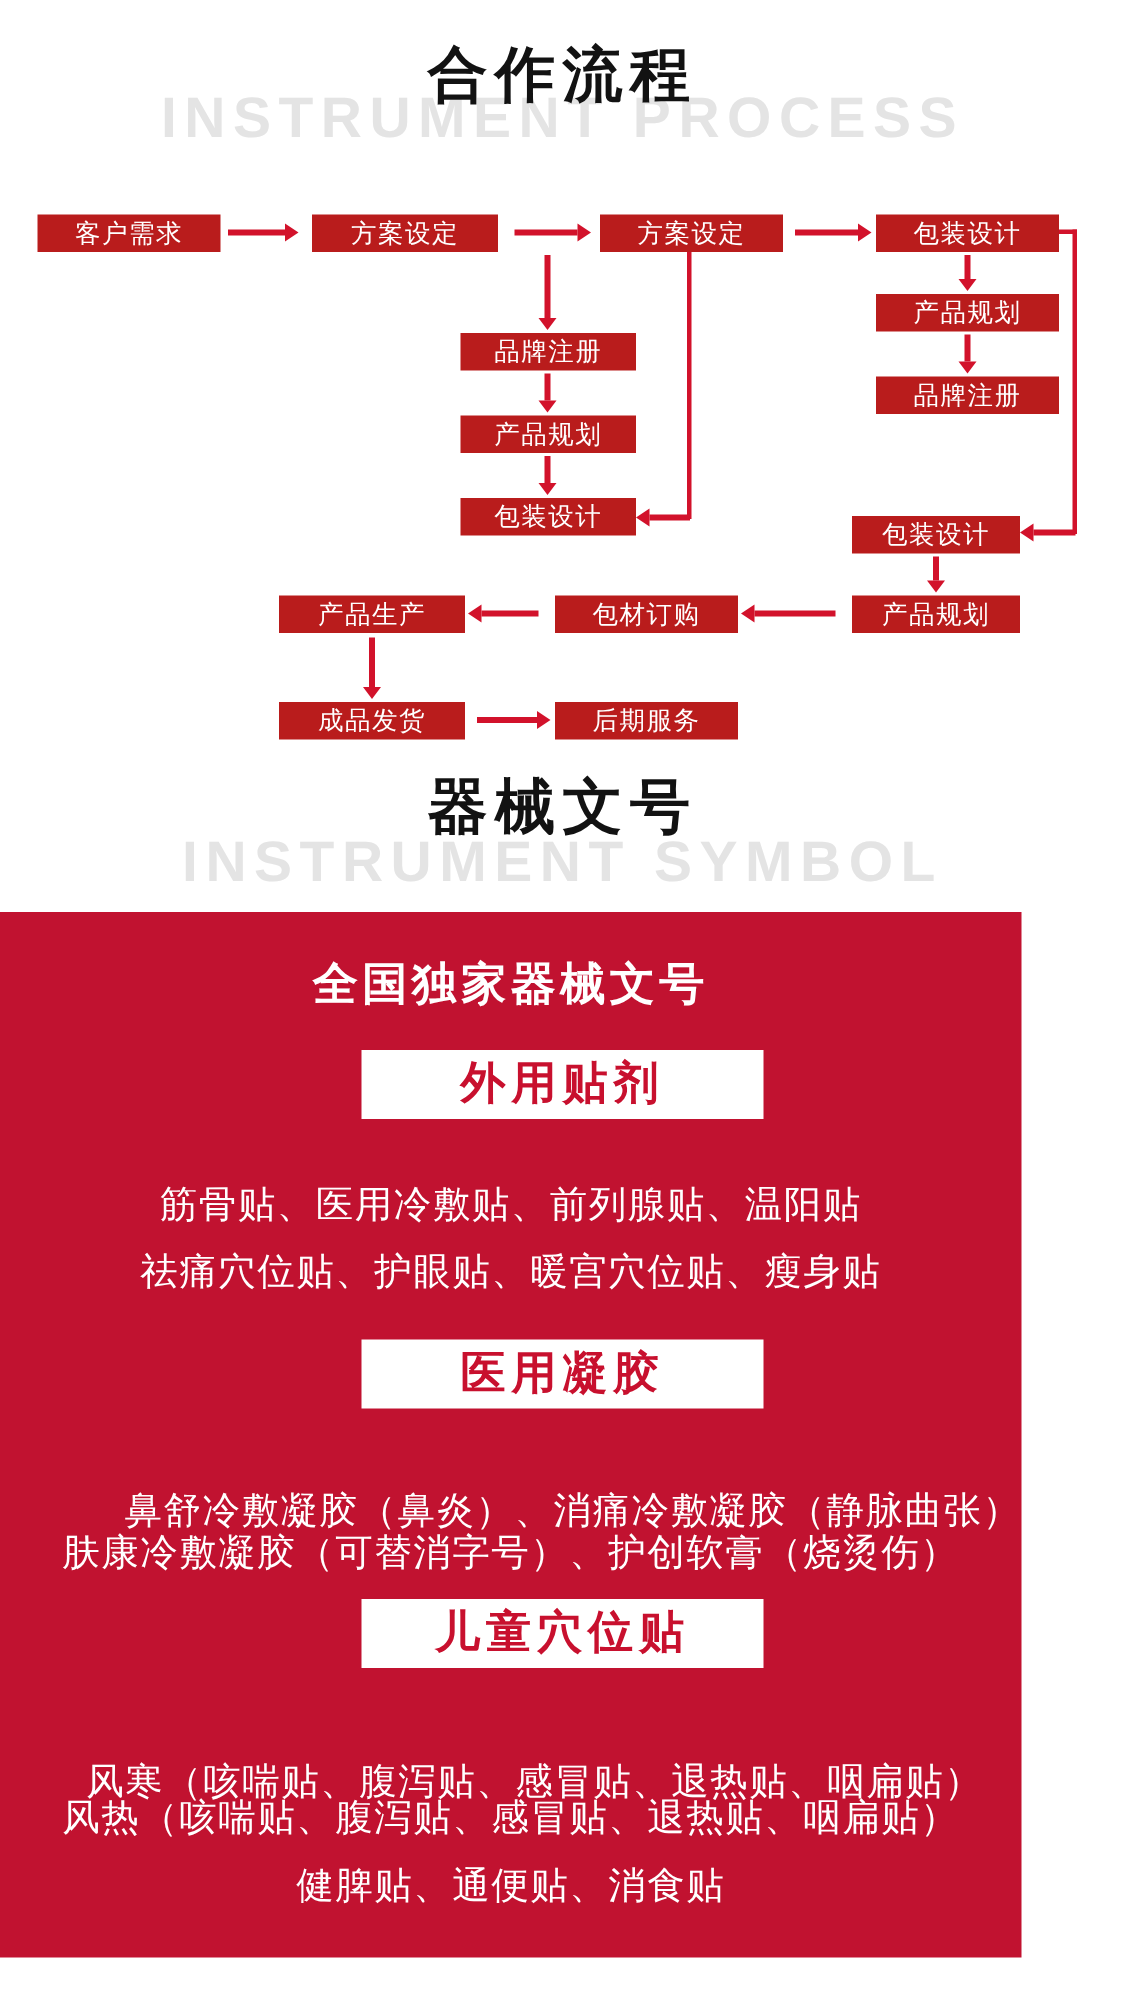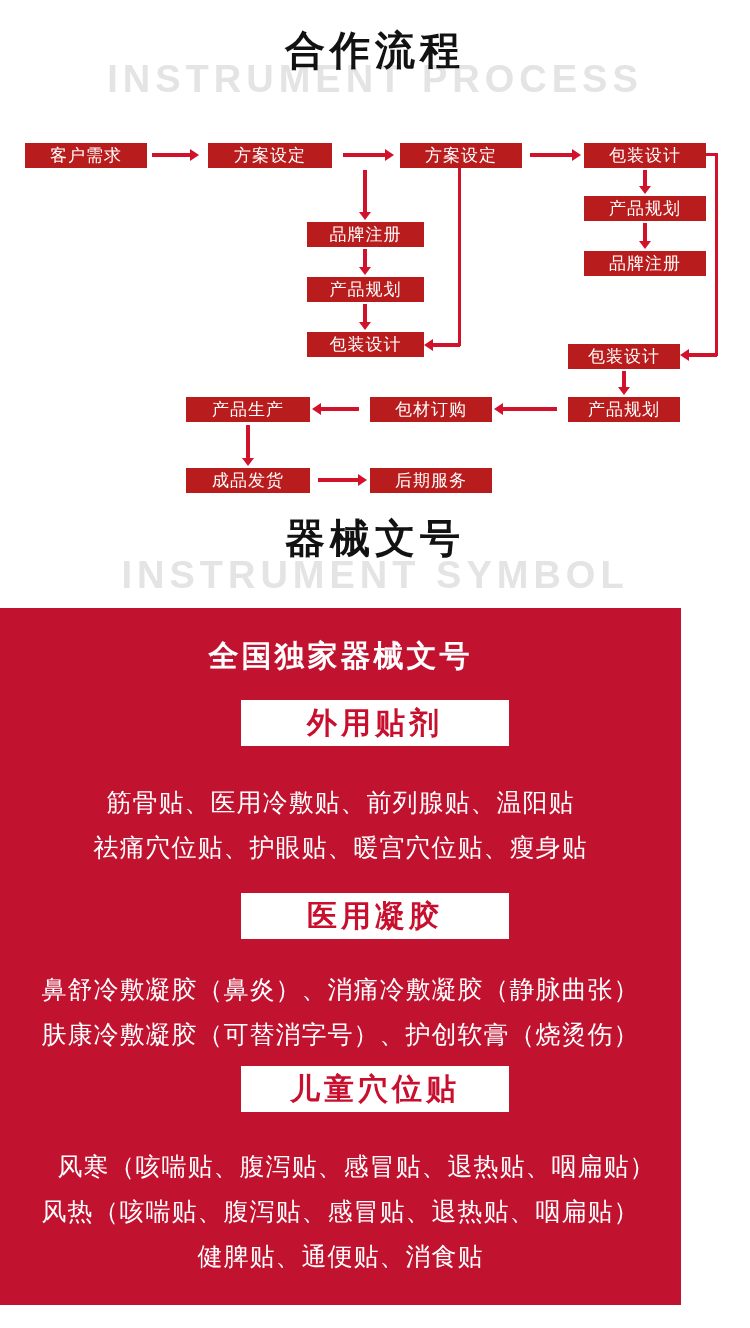--- a/index.html
+++ b/index.html
@@ -90,22 +90,22 @@
   <div class="wm" style="top:556px;">INSTRUMENT SYMBOL</div>
 
   <div class="red-section">
     <div class="rs-title">全国独家器械文号</div>
 
     <div class="group-head" style="top:92px;">外用贴剂</div>
     <div class="rs-line" style="top:178px;">筋骨贴、医用冷敷贴、前列腺贴、温阳贴</div>
     <div class="rs-line" style="top:223px;">祛痛穴位贴、护眼贴、暖宫穴位贴、瘦身贴</div>
 
     <div class="group-head" style="top:285px;">医用凝胶</div>
-    <div class="rs-line" style="top:365px;">鼻舒冷敷凝胶（鼻炎）、消痛冷敷凝胶（静脉曲张）</div>
+    <div class="rs-line" style="top:382px;text-align:right;">鼻舒冷敷凝胶（鼻炎）、消痛冷敷凝胶（静脉曲张）</div>
     <div class="rs-line" style="top:410px;">肤康冷敷凝胶（可替消字号）、护创软膏（烧烫伤）</div>
 
     <div class="group-head" style="top:458px;">儿童穴位贴</div>
-    <div class="rs-line" style="top:542px;padding-left:32px;">风寒（咳喘贴、腹泻贴、感冒贴、退热贴、咽扁贴）</div>
+    <div class="rs-line" style="top:563px;padding-left:32px;">风寒（咳喘贴、腹泻贴、感冒贴、退热贴、咽扁贴）</div>
     <div class="rs-line" style="top:587px;">风热（咳喘贴、腹泻贴、感冒贴、退热贴、咽扁贴）</div>
     <div class="rs-line" style="top:632px;">健脾贴、通便贴、消食贴</div>
   </div>
 
 </div>
 
 </body></html>

